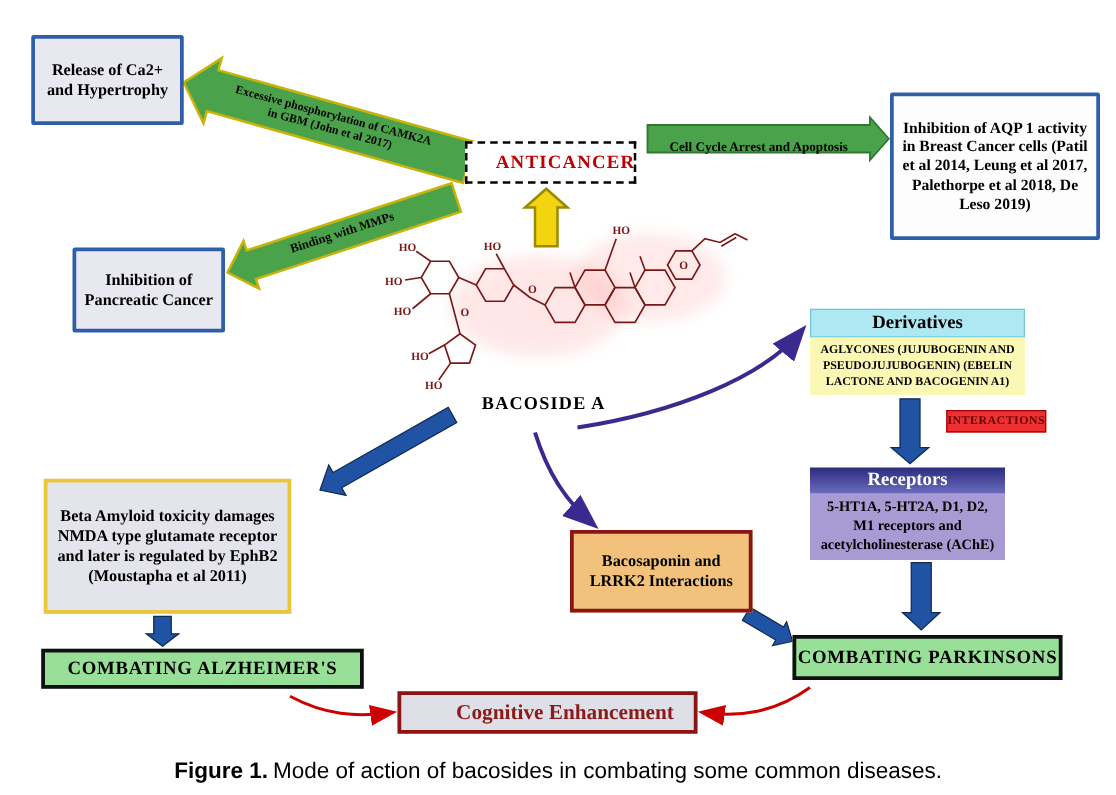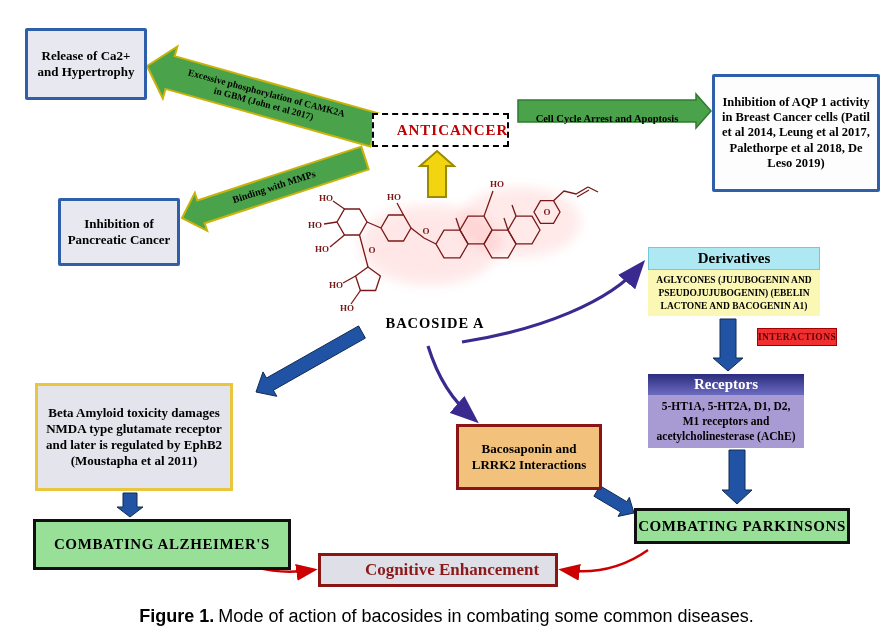--- a/index.html
+++ b/index.html
@@ -161,21 +161,21 @@
 
   <div class="stack" style="left:648px; top:374px; width:156px; height:72px;">
     <div class="strip recept-head">Receptors</div>
     <div class="recept-body">5-HT1A, 5-HT2A, D1, D2, M1 receptors and acetylcholinesterase (AChE)</div>
   </div>
 
   <div class="box yellow-border" style="left:35px; top:383px; width:198px; height:108px;">Beta Amyloid toxicity damages NMDA type glutamate receptor and later is regulated by EphB2 (Moustapha et al 2011)</div>
 
   <div class="box tan-box" style="left:456px; top:424px; width:146px; height:66px;">Bacosaponin and LRRK2 Interactions</div>
 
-  <div class="box green-box" style="left:33px; top:519px; width:258px; height:51px;">COMBATING ALZHEIMER'S</div>
+  <div class="box green-box" style="left:33px; top:519px; width:258px; height:32px;">COMBATING ALZHEIMER'S</div>
 
   <div class="box green-box" style="left:634px; top:508px; width:216px; height:36px;">COMBATING PARKINSONS</div>
 
   <div class="box cog-box" style="left:318px; top:553px; width:240px; height:34px;padding-left:28px;">Cognitive Enhancement</div>
 
   <div class="arrow-label camk2a">Excessive phosphorylation of CAMK2A in GBM (John et al 2017)</div>
   <div class="arrow-label mmps">Binding with MMPs</div>
   <div class="arrow-label cellcycle">Cell Cycle Arrest and Apoptosis</div>
 
   <div class="molecule-name">BACOSIDE A</div>

